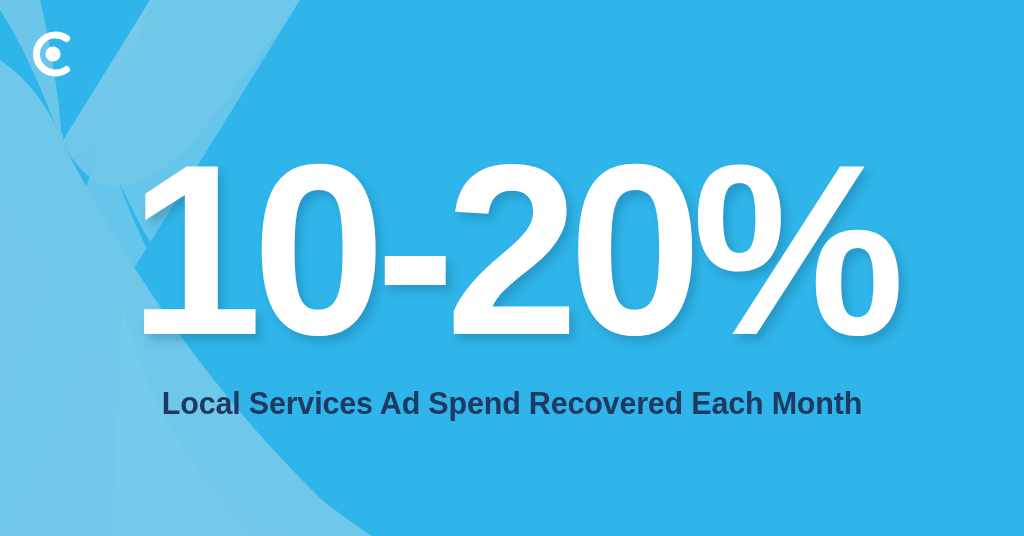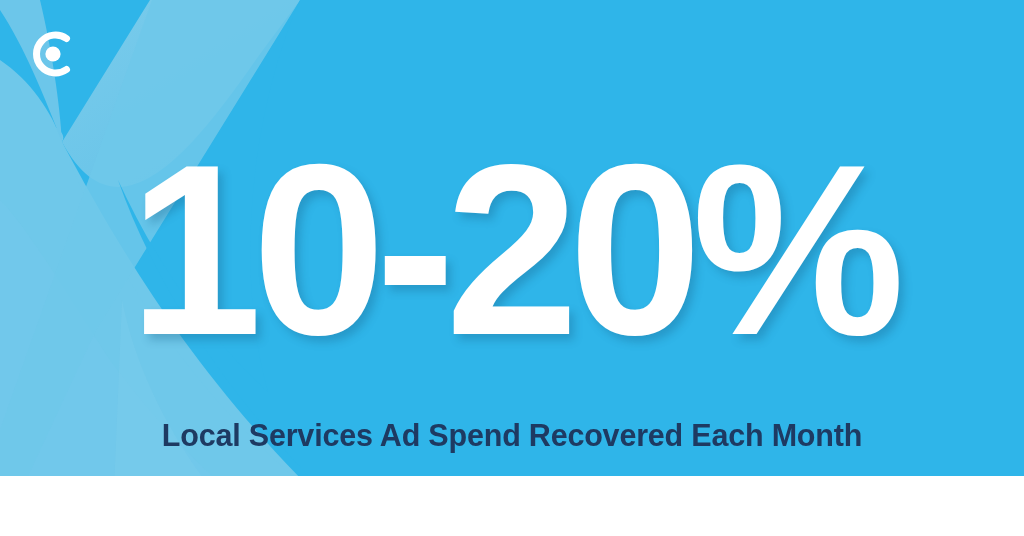--- a/index.html
+++ b/index.html
@@ -3,21 +3,21 @@
 <meta charset="utf-8">
 <style>
   html, body {
     margin: 0;
     padding: 0;
     background: #ffffff;
   }
   #stage {
     position: relative;
     width: 1024px;
-    height: 476px;
+    height: 536px;
     overflow: hidden;
     background: #3b82f6;
     font-family: "Liberation Sans", sans-serif;
   }
   #bg-svg {
     position: absolute;
     inset: 0;
     width: 1024px;
     height: 536px;
     display: block;
@@ -52,21 +52,20 @@
     top: 386px;
     width: 1024px;
     text-align: center;
     color: #1E3A62;
     font-family: "Liberation Sans", sans-serif;
     font-weight: bold;
     font-size: 30.5px;
     line-height: 1.15;
     letter-spacing: -0.2px;
     white-space: nowrap;
-    margin-top: 32px;
   }
 </style>
 </head>
 <body>
 
 <div id="stage">
 
   <svg id="bg-svg" viewBox="0 0 1024 536" preserveAspectRatio="none" aria-hidden="true">
     <defs>
       <linearGradient id="gradSoft" x1="0" y1="0" x2="1" y2="0.35">

